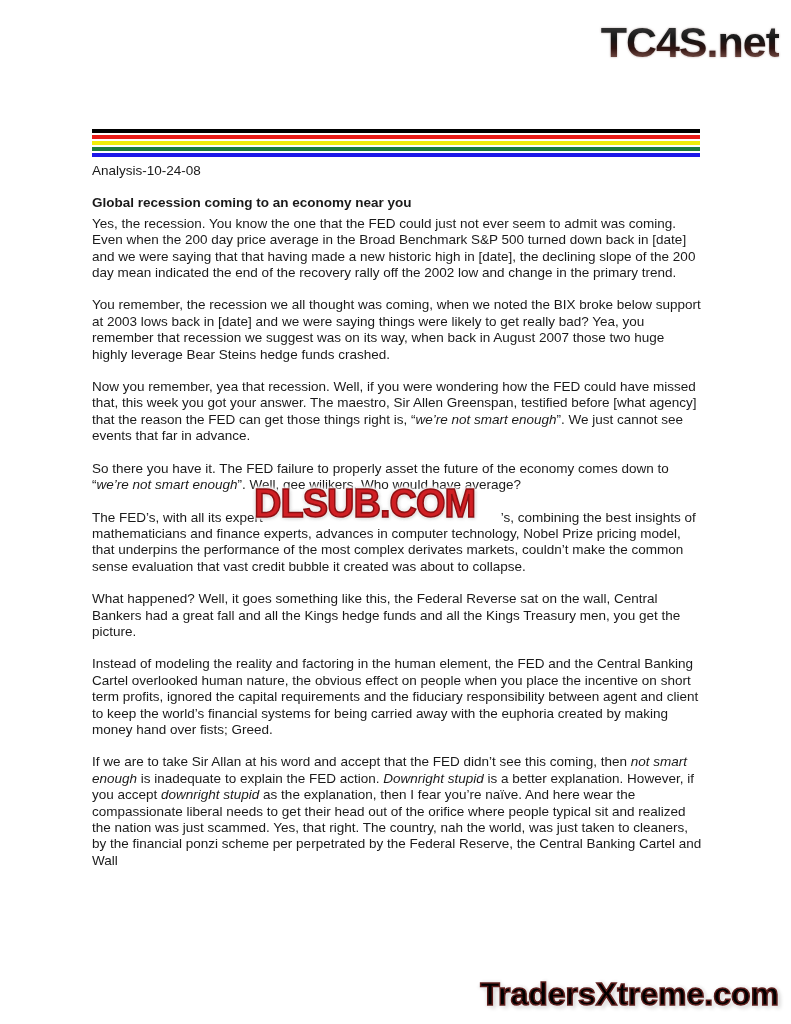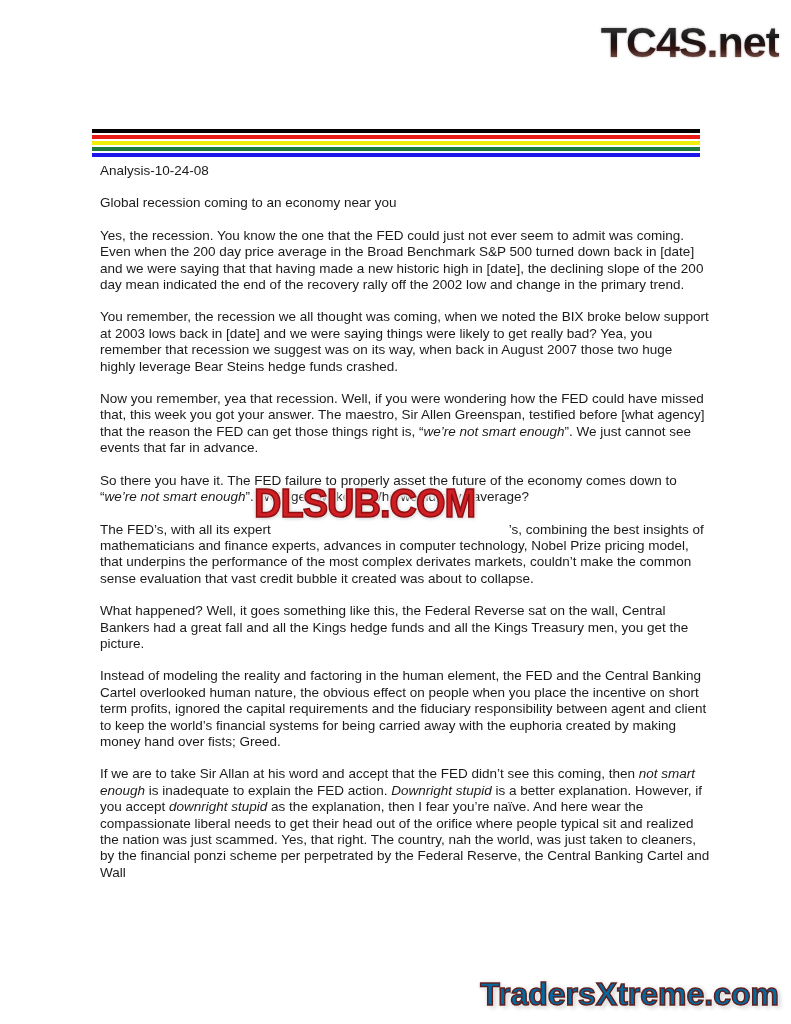--- a/index.html
+++ b/index.html
@@ -40,28 +40,28 @@
   }
   .divider .bar {
     height: 4px;
     margin-bottom: 2px;
   }
   .divider .bar:last-child { margin-bottom: 0; }
 
   
   .content {
     position: absolute;
-    left: 100px;
+    left: 92px;
     top: 163px;
     width: 610px;
     font-size: 13.5px;
     line-height: 16.4px;
   }
   .content .date-heading { margin-bottom: 16px; }
-  .content .article-title { margin-bottom: 16px; }
+  .content .article-title { margin-bottom: 4px; font-weight: bold; }
   .content p { margin-bottom: 16px; }
   .bi { font-weight: normal; font-style: italic; }
   .spacer { display: inline-block; width: 238px; height: 1px; }
 
   
   .watermark {
     position: absolute;
     left: 254px;
     top: 482px;
     font-size: 38px;
@@ -76,21 +76,21 @@
   }
 
   
   .tx-logo {
     position: absolute;
     right: 12px;
     top: 976px;
     font-size: 32px;
     font-weight: bold;
     letter-spacing: 0px;
-    color: #0369a1;
+    color: #000000;
     -webkit-text-stroke: 1.5px #5f1e1c;
     text-shadow:
       0 0 2px #ffffff, 0 0 5px #f5f5f5, 3px 3px 4px #cfcfcf,
       -2px 2px 3px #ededed, 2px -2px 3px #ededed;
   }
 </style>
 </head>
 <body>
 
 <div class="tc4s-logo">TC4S.net</div>

